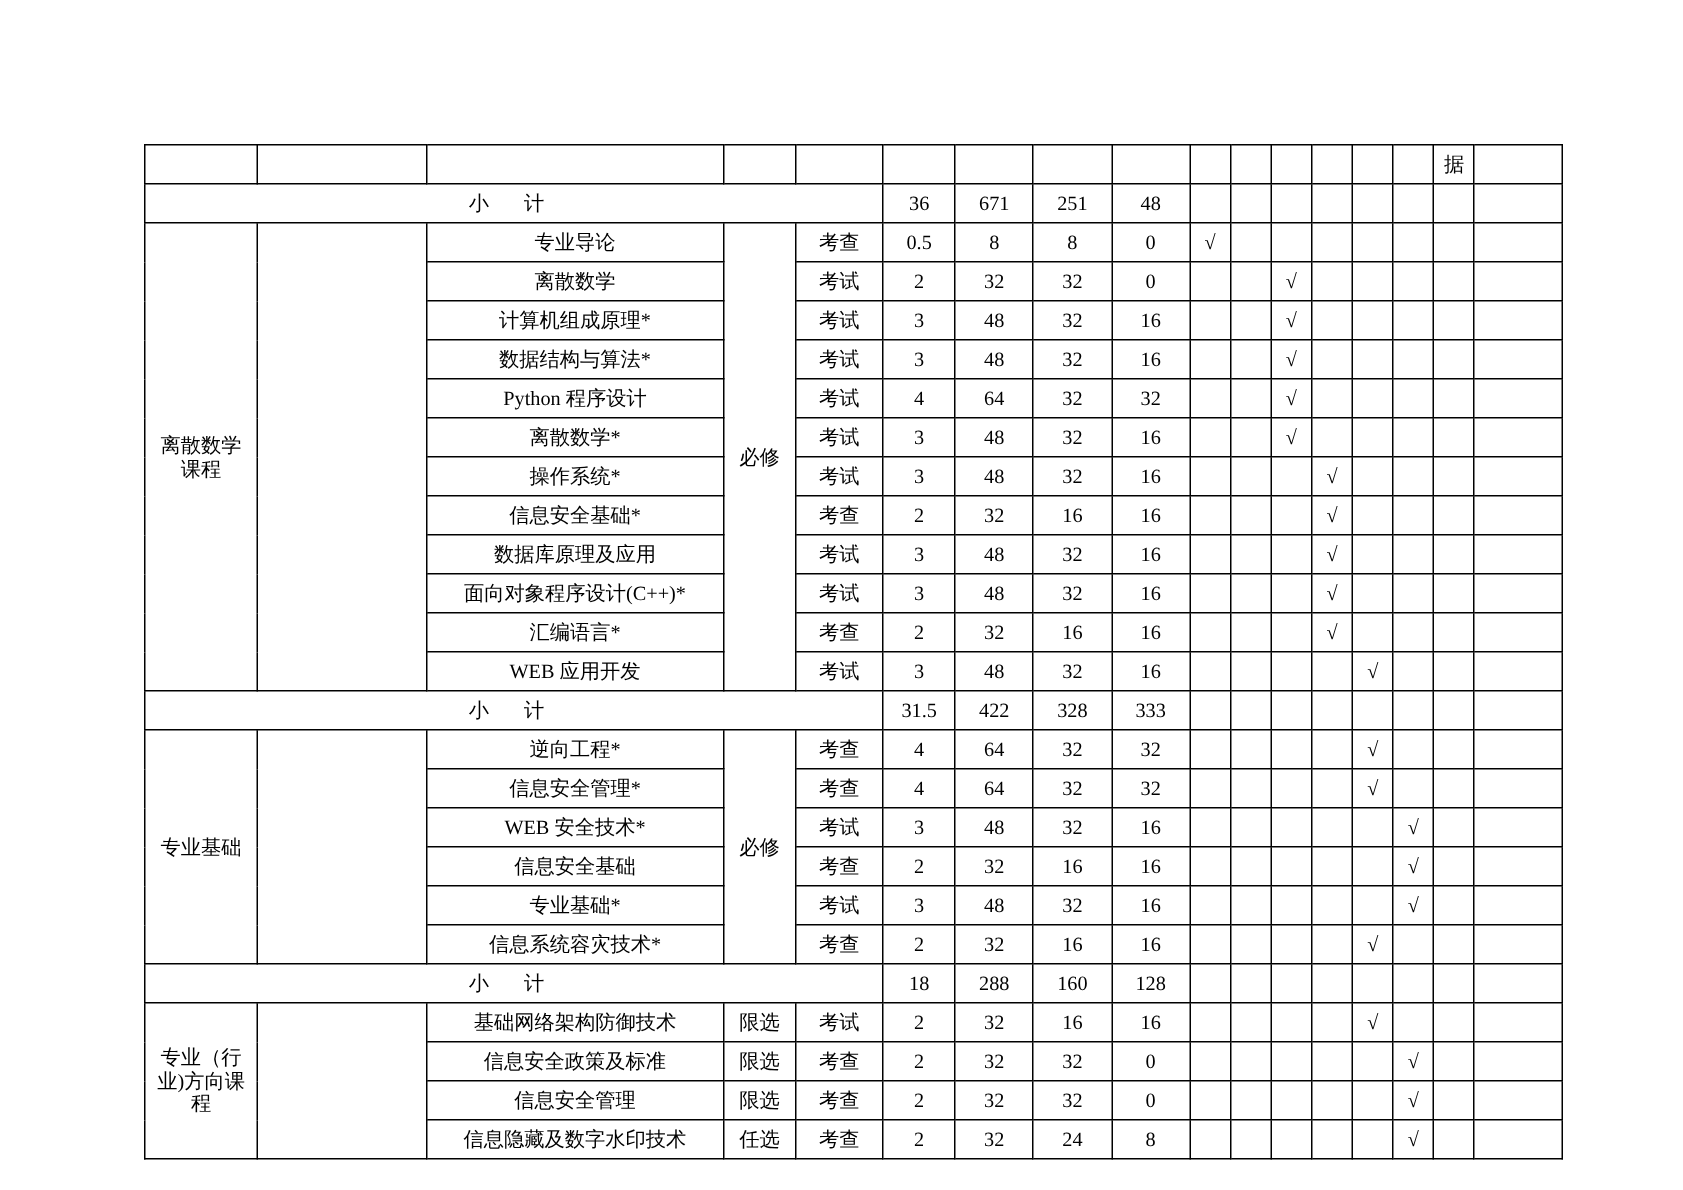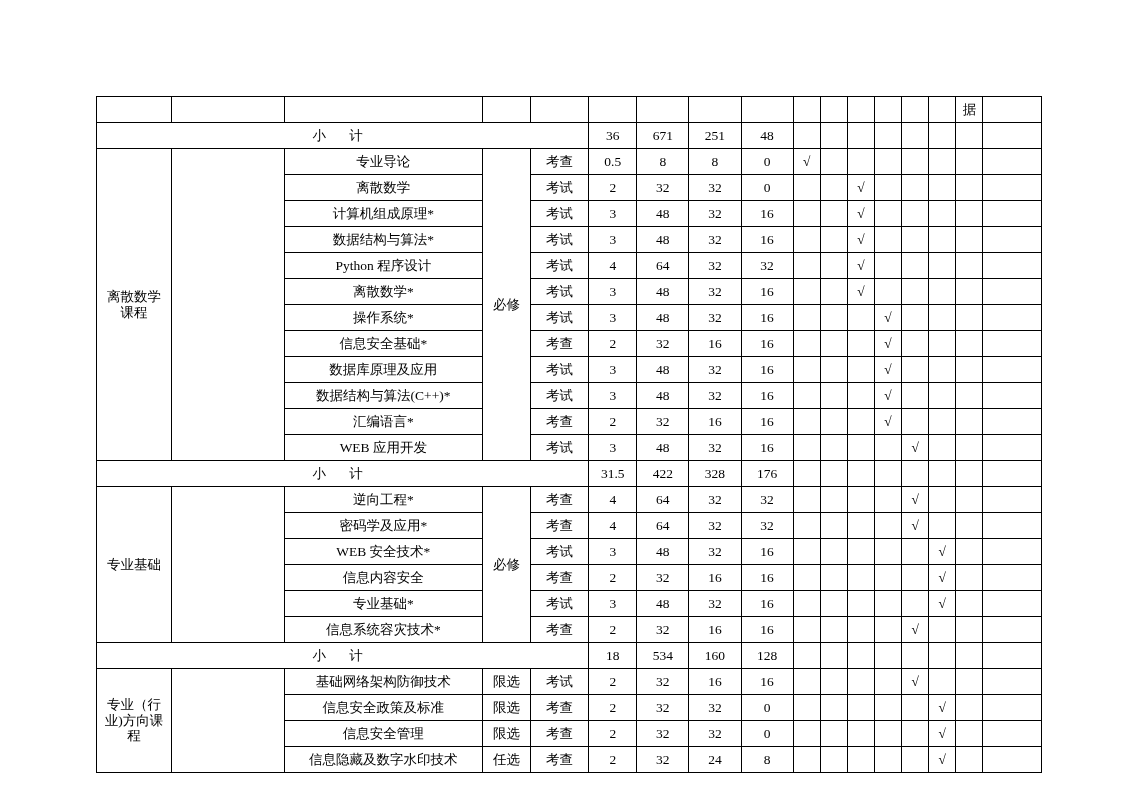--- a/index.html
+++ b/index.html
@@ -308,21 +308,21 @@
           <td></td>
           <td></td>
           <td class="check">√</td>
           <td></td>
           <td></td>
           <td></td>
           <td></td>
         </tr>
 
         <tr>
-          <td class="name">数据结构与算法(C++)*</td>
+          <td class="name">面向对象程序设计(C++)*</td>
           <td class="small-label">考试</td>
           <td class="num">3</td>
           <td class="num">48</td>
           <td class="num">32</td>
           <td class="num">16</td>
           <td></td>
           <td></td>
           <td></td>
           <td class="check">√</td>
           <td></td>
@@ -363,21 +363,21 @@
           <td></td>
           <td></td>
           <td></td>
         </tr>
 
         <tr>
           <td class="subtotal" colspan="5">小  计</td>
           <td class="num">31.5</td>
           <td class="num">422</td>
           <td class="num">328</td>
-          <td class="num">176</td>
+          <td class="num">333</td>
           <td></td>
           <td></td>
           <td></td>
           <td></td>
           <td></td>
           <td></td>
           <td></td>
           <td></td>
         </tr>
 
@@ -395,21 +395,21 @@
           <td></td>
           <td></td>
           <td></td>
           <td class="check">√</td>
           <td></td>
           <td></td>
           <td></td>
         </tr>
 
         <tr>
-          <td class="name">密码学及应用*</td>
+          <td class="name">信息安全管理*</td>
           <td class="small-label">考查</td>
           <td class="num">4</td>
           <td class="num">64</td>
           <td class="num">32</td>
           <td class="num">32</td>
           <td></td>
           <td></td>
           <td></td>
           <td></td>
           <td class="check">√</td>
@@ -429,21 +429,21 @@
           <td></td>
           <td></td>
           <td></td>
           <td></td>
           <td class="check">√</td>
           <td></td>
           <td></td>
         </tr>
 
         <tr>
-          <td class="name">信息内容安全</td>
+          <td class="name">信息安全基础</td>
           <td class="small-label">考查</td>
           <td class="num">2</td>
           <td class="num">32</td>
           <td class="num">16</td>
           <td class="num">16</td>
           <td></td>
           <td></td>
           <td></td>
           <td></td>
           <td></td>
@@ -482,21 +482,21 @@
           <td></td>
           <td class="check">√</td>
           <td></td>
           <td></td>
           <td></td>
         </tr>
 
         <tr>
           <td class="subtotal" colspan="5">小  计</td>
           <td class="num">18</td>
-          <td class="num">534</td>
+          <td class="num">288</td>
           <td class="num">160</td>
           <td class="num">128</td>
           <td></td>
           <td></td>
           <td></td>
           <td></td>
           <td></td>
           <td></td>
           <td></td>
           <td></td>

